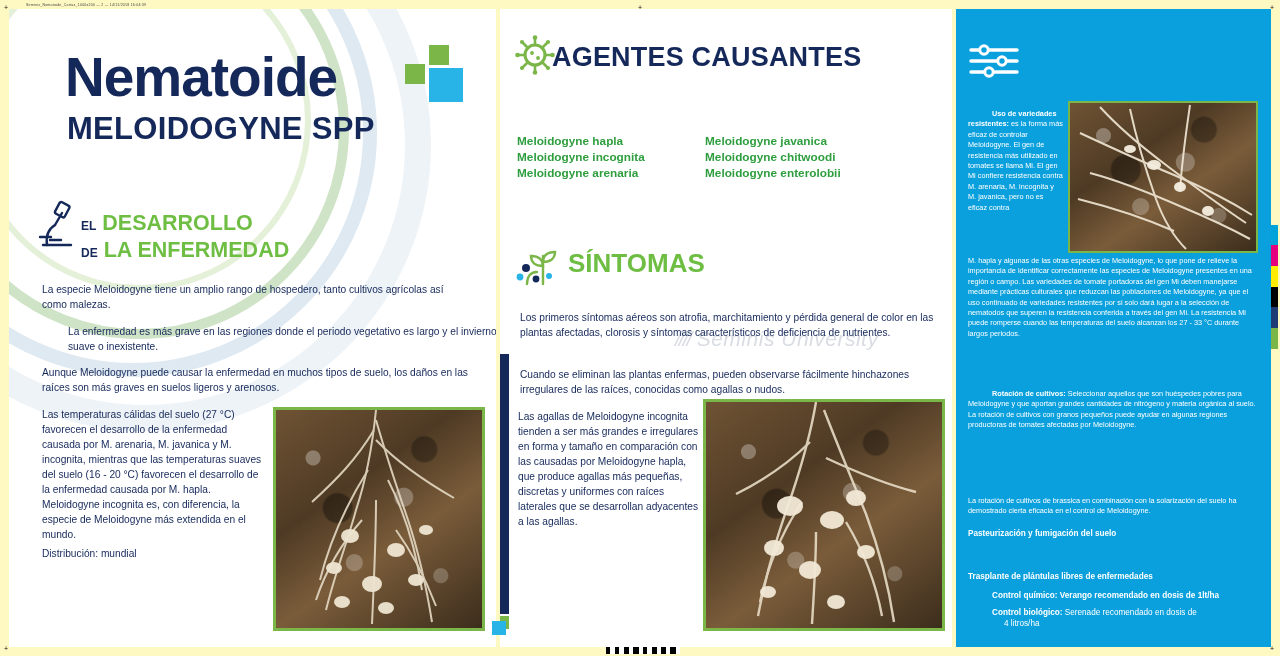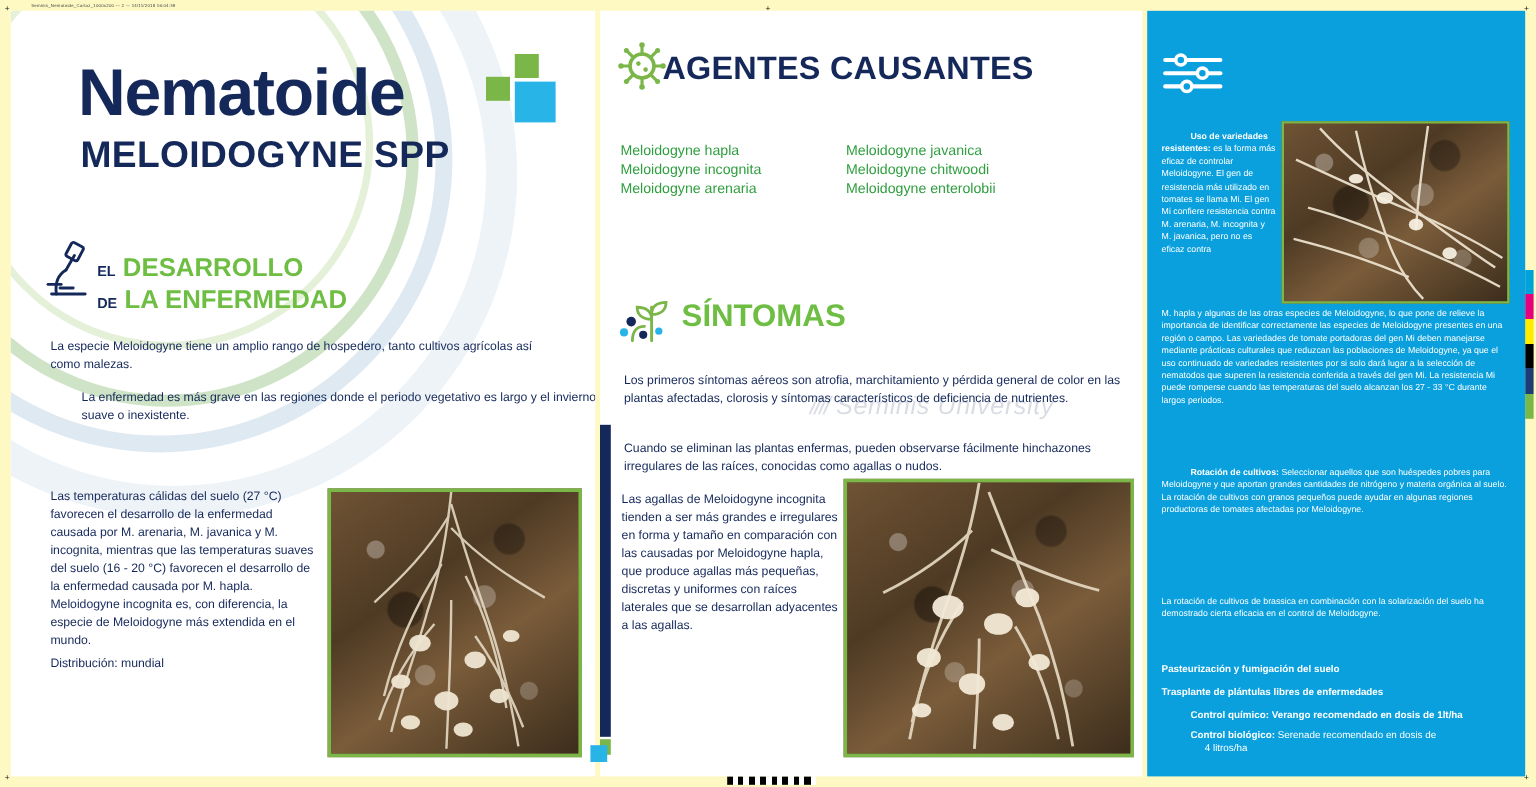--- a/index.html
+++ b/index.html
@@ -50,21 +50,21 @@
   .photoA{position:absolute;left:264px;top:398px;width:206px;height:218px;border:3px solid #7ab648;overflow:hidden;background:#6b4a2a;}
 
   
   .colB{position:absolute;left:500px;top:9px;width:452px;height:638px;background:#fff;}
   .navbar-mid{position:absolute;left:0px;top:345px;width:9px;height:260px;background:#15285a;}
   .midsq1{position:absolute;left:0px;top:607px;width:9px;height:13px;background:#7ab648;}
   .midsq2{position:absolute;left:-8px;top:612px;width:14px;height:14px;background:#29b4e8;}
 
   .virusicon{position:absolute;left:15px;top:26px;width:40px;height:40px;}
   .h1blue{position:absolute;left:52px;top:33px;font-size:27px;font-weight:bold;color:#15285a;letter-spacing:.2px;}
-  .sp-list{position:absolute;color:#2e9e3e;font-size:11.8px;font-weight:normal;line-height:16px;}
+  .sp-list{position:absolute;color:#2e9e3e;font-size:11.8px;font-weight:bold;line-height:16px;margin-top:16px;}
   .spL{left:17px;top:108px;}
   .spR{left:205px;top:108px;}
 
   .watermark{position:absolute;left:175px;top:318px;font-size:21px;color:#d9dde3;font-style:italic;letter-spacing:.5px;}
   .wmbars{display:inline-block;color:#d9dde3;letter-spacing:-2px;font-style:italic;}
 
   .planticon{position:absolute;left:13px;top:237px;width:50px;height:42px;}
   .h1sint{position:absolute;left:68px;top:239px;font-size:26px;font-weight:bold;color:#6fbe44;}
 
   .mpara{position:absolute;color:#15285a;font-size:10.2px;line-height:15px;}
@@ -78,21 +78,21 @@
   .colC{position:absolute;left:956px;top:9px;width:315px;height:638px;background:#0aa0dd;overflow:hidden;}
   .ctrlicon{position:absolute;left:12px;top:34px;width:52px;height:36px;}
   .h1ctrl{position:absolute;left:70px;top:22px;font-size:25px;font-weight:bold;color:#15285a;}
   .photoC{position:absolute;left:112px;top:92px;width:186px;height:148px;border:2px solid #7ab648;overflow:hidden;background:#6b4a2a;}
   .ctext{position:absolute;color:#ffffff;font-size:7.3px;line-height:10.4px;}
   .c1{left:12px;top:100px;width:95px;}
   .c2{left:12px;top:247px;width:288px;}
   .c3{left:12px;top:380px;width:290px;}
   .c4{left:12px;top:487px;width:290px;}
   .clines{position:absolute;left:12px;color:#fff;font-size:8.2px;line-height:11px;font-weight:bold;}
-  .cl1{top:543px;}
+  .cl1{top:519px;}
   .cl2{top:562px;}
   .cl3{top:581px;width:295px;font-weight:bold;}
   .cl4{top:598px;width:295px;font-weight:normal;}
   b.w{color:#fff;margin-left:24px;}
 
   
   .soil{position:absolute;left:0;top:0;width:100%;height:100%;
     background:
       radial-gradient(circle at 18% 22%, rgba(255,255,255,.30) 0 7px, rgba(0,0,0,0) 8px),
       radial-gradient(circle at 62% 40%, rgba(255,255,255,.26) 0 9px, rgba(0,0,0,0) 10px),
@@ -145,20 +145,21 @@
     <div class="h2green">
       <br>
       <span class="sm">EL</span>
       <span>DESARROLLO</span><br>
       <span class="sm">DE</span>
       <span>LA ENFERMEDAD</span>
     </div>
 
     <div class="para p1">La especie Meloidogyne tiene un amplio rango de hospedero, tanto cultivos agrícolas  así como malezas.</div>
     <div class="para p2">La enfermedad es más grave en las regiones donde el periodo vegetativo es largo y el invierno suave o inexistente.</div>
+    <div class="para p3">Aunque Meloidogyne puede causar la enfermedad en muchos tipos de suelo, los daños en las raíces son más graves en suelos ligeros y arenosos.</div>
     <div class="para p4"> Las temperaturas cálidas del suelo (27 °C) favorecen el desarrollo de la enfermedad causada por M. arenaria, M. javanica y M. incognita, mientras que las temperaturas suaves del suelo (16 - 20 °C) favorecen el desarrollo de la enfermedad causada por M. hapla. Meloidogyne incognita es, con diferencia, la especie de Meloidogyne más extendida en el mundo.</div>
     <div class="para p5">Distribución: mundial</div>
 
     <div class="photoA">
       <div class="soil"></div>
       <svg class="roots" viewBox="0 0 206 218" preserveAspectRatio="none">
         <g stroke="#e2d6c0" fill="none" stroke-width="2" opacity=".92">
           <path d="M100 0 C96 40 90 70 80 100 C72 130 60 160 50 200"></path>
           <path d="M100 10 C110 45 120 75 132 110 C142 140 150 175 156 212"></path>
           <path d="M98 20 C80 50 60 70 36 92"></path>

